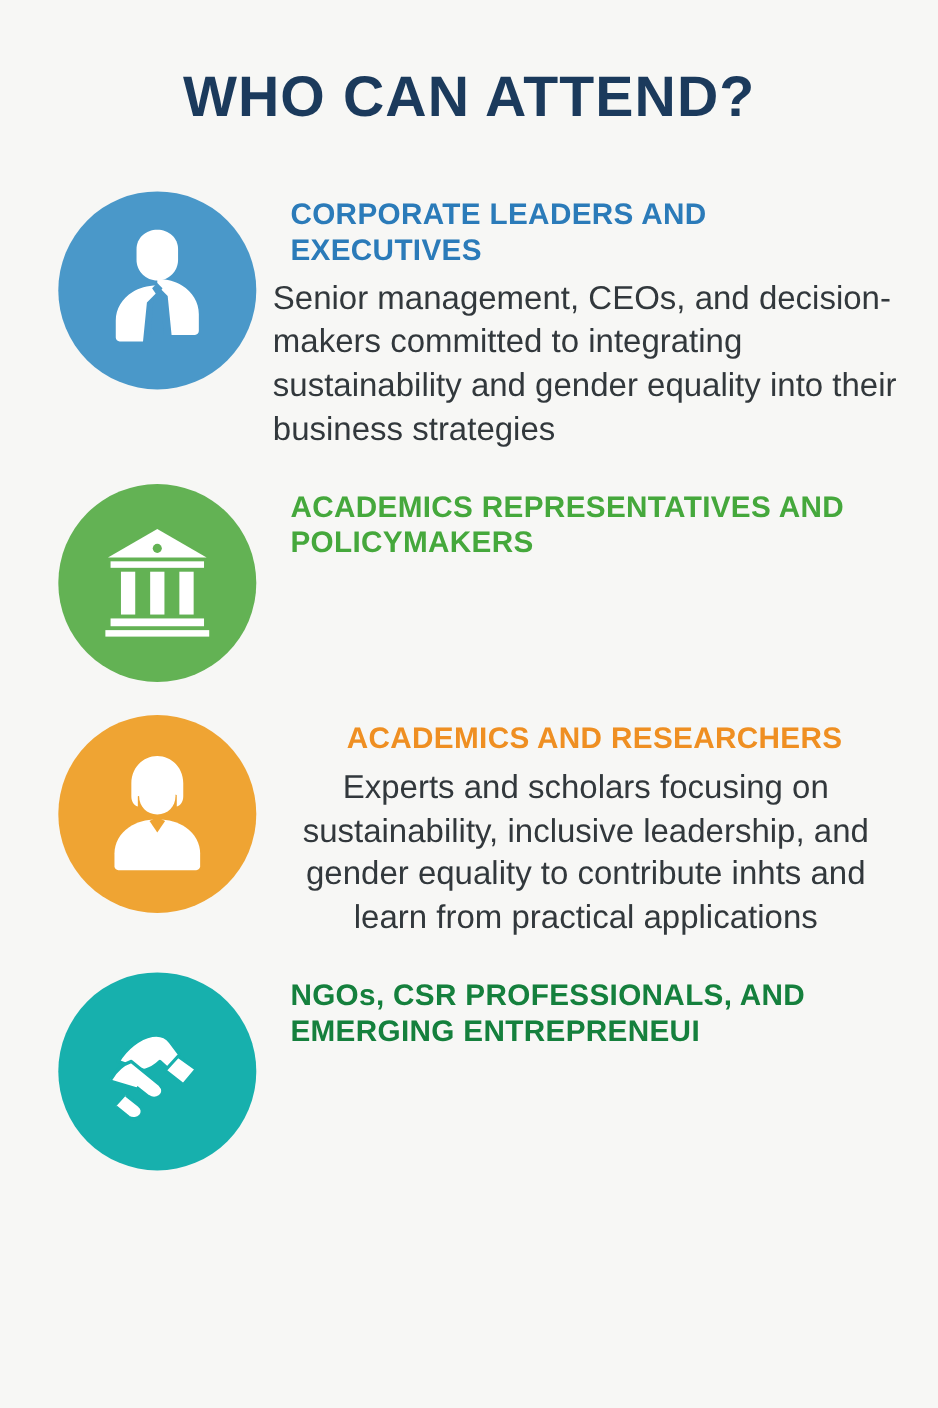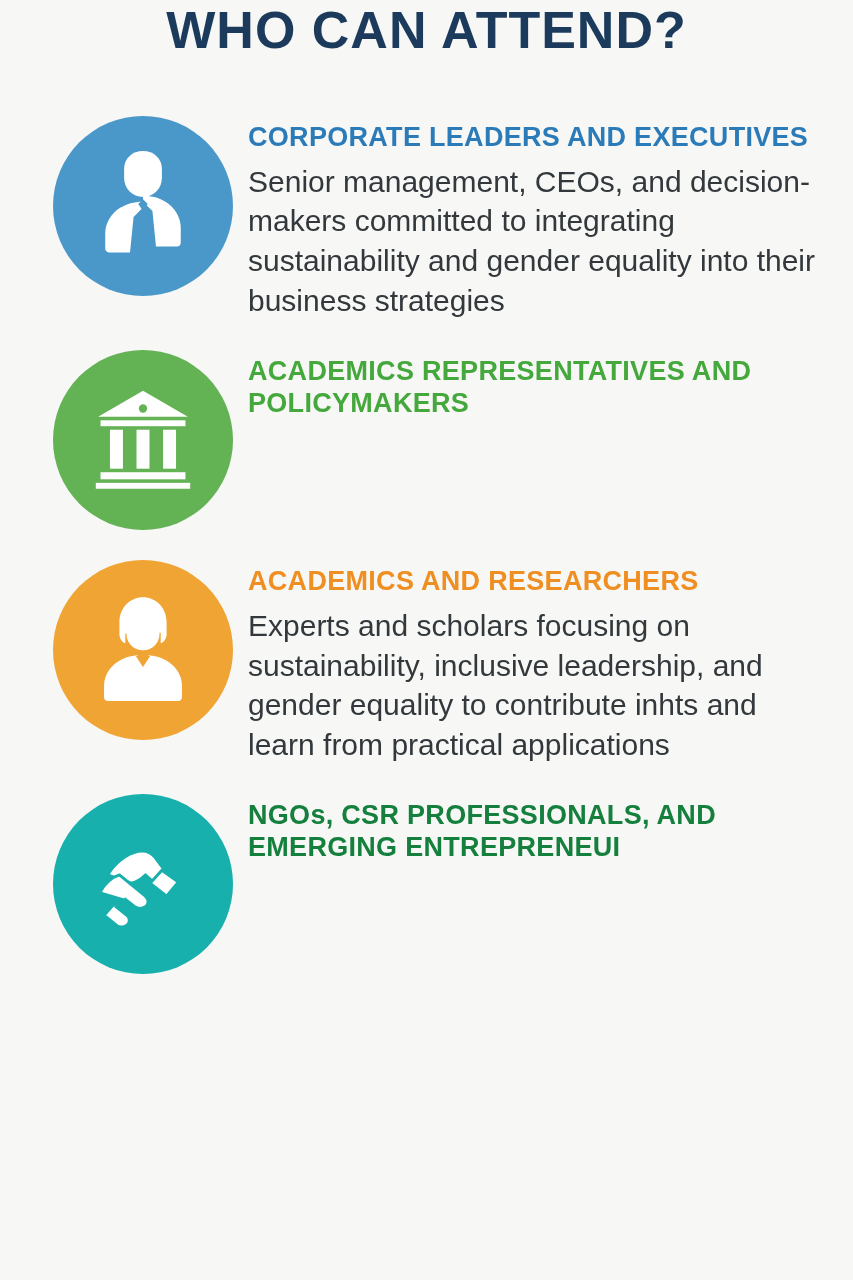--- a/index.html
+++ b/index.html
@@ -21,20 +21,21 @@
     box-sizing: border-box;
     padding: 0;
   }
   .page-title {
     text-align: center;
     font-size: 52px;
     font-weight: bold;
     letter-spacing: 1px;
     color: #1b3a5c;
     margin: 0;
+    padding-top: 58px;
     padding-bottom: 0;
     font-family: "Liberation Sans", sans-serif;
   }
   .items {
     margin-top: 48px;
     padding: 0 36px 0 48px;
     box-sizing: border-box;
   }
   .item {
     display: flex;
@@ -60,32 +61,32 @@
     flex: 1 1 auto;
     padding-top: 14px;
     padding-left: 10px;
     padding-right: 0;
   }
   .item-title {
     font-size: 27px;
     font-weight: bold;
     line-height: 1.18;
     letter-spacing: 0.3px;
-    margin: 0 0 8px 0;
+    margin: 0 0 8px 16px;
   }
   .item-desc {
     font-size: 30px;
     line-height: 1.32;
     color: #32383c;
     margin: 0;
   }
   
   .item.i0 { margin-top: 0px; }
   .item.i1 { margin-top: 12px; }
-  .item.i2 { margin-top: 14px; }
+  .item.i2 { margin-top: 14px; text-align: center; }
   .item.i3 { margin-top: 16px; }
 </style>
 </head>
 <body>
 
 <div class="poster">
 
   <h1 class="page-title">WHO CAN ATTEND?</h1>
 
   <div class="items">

